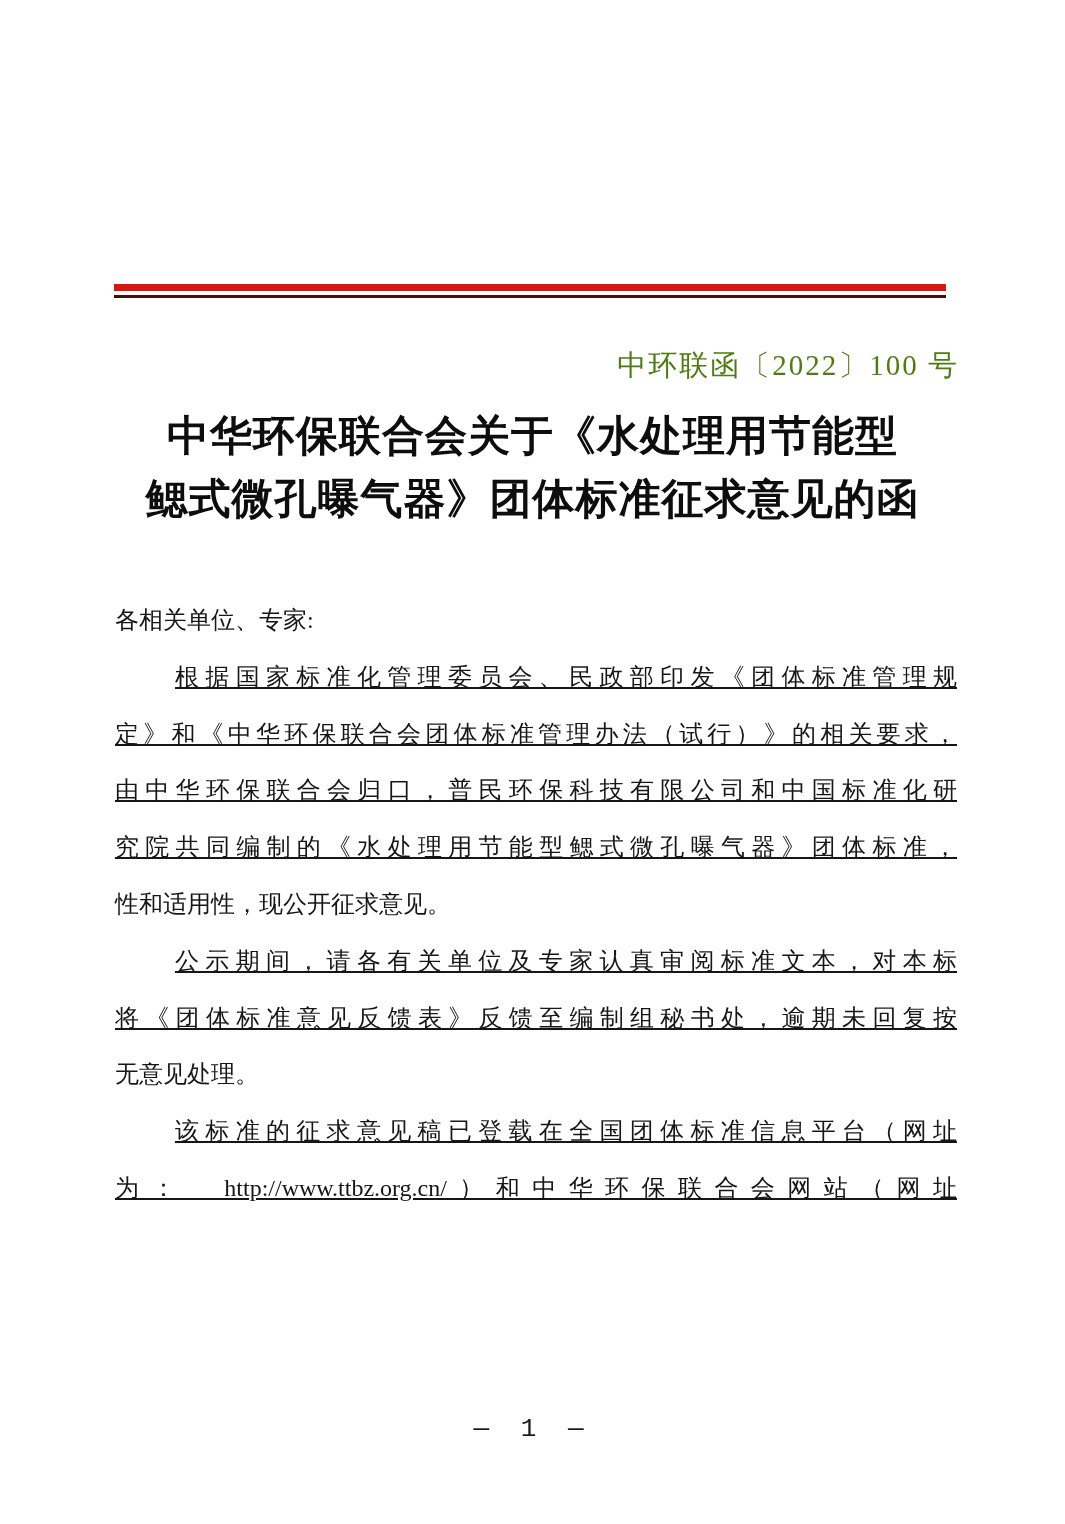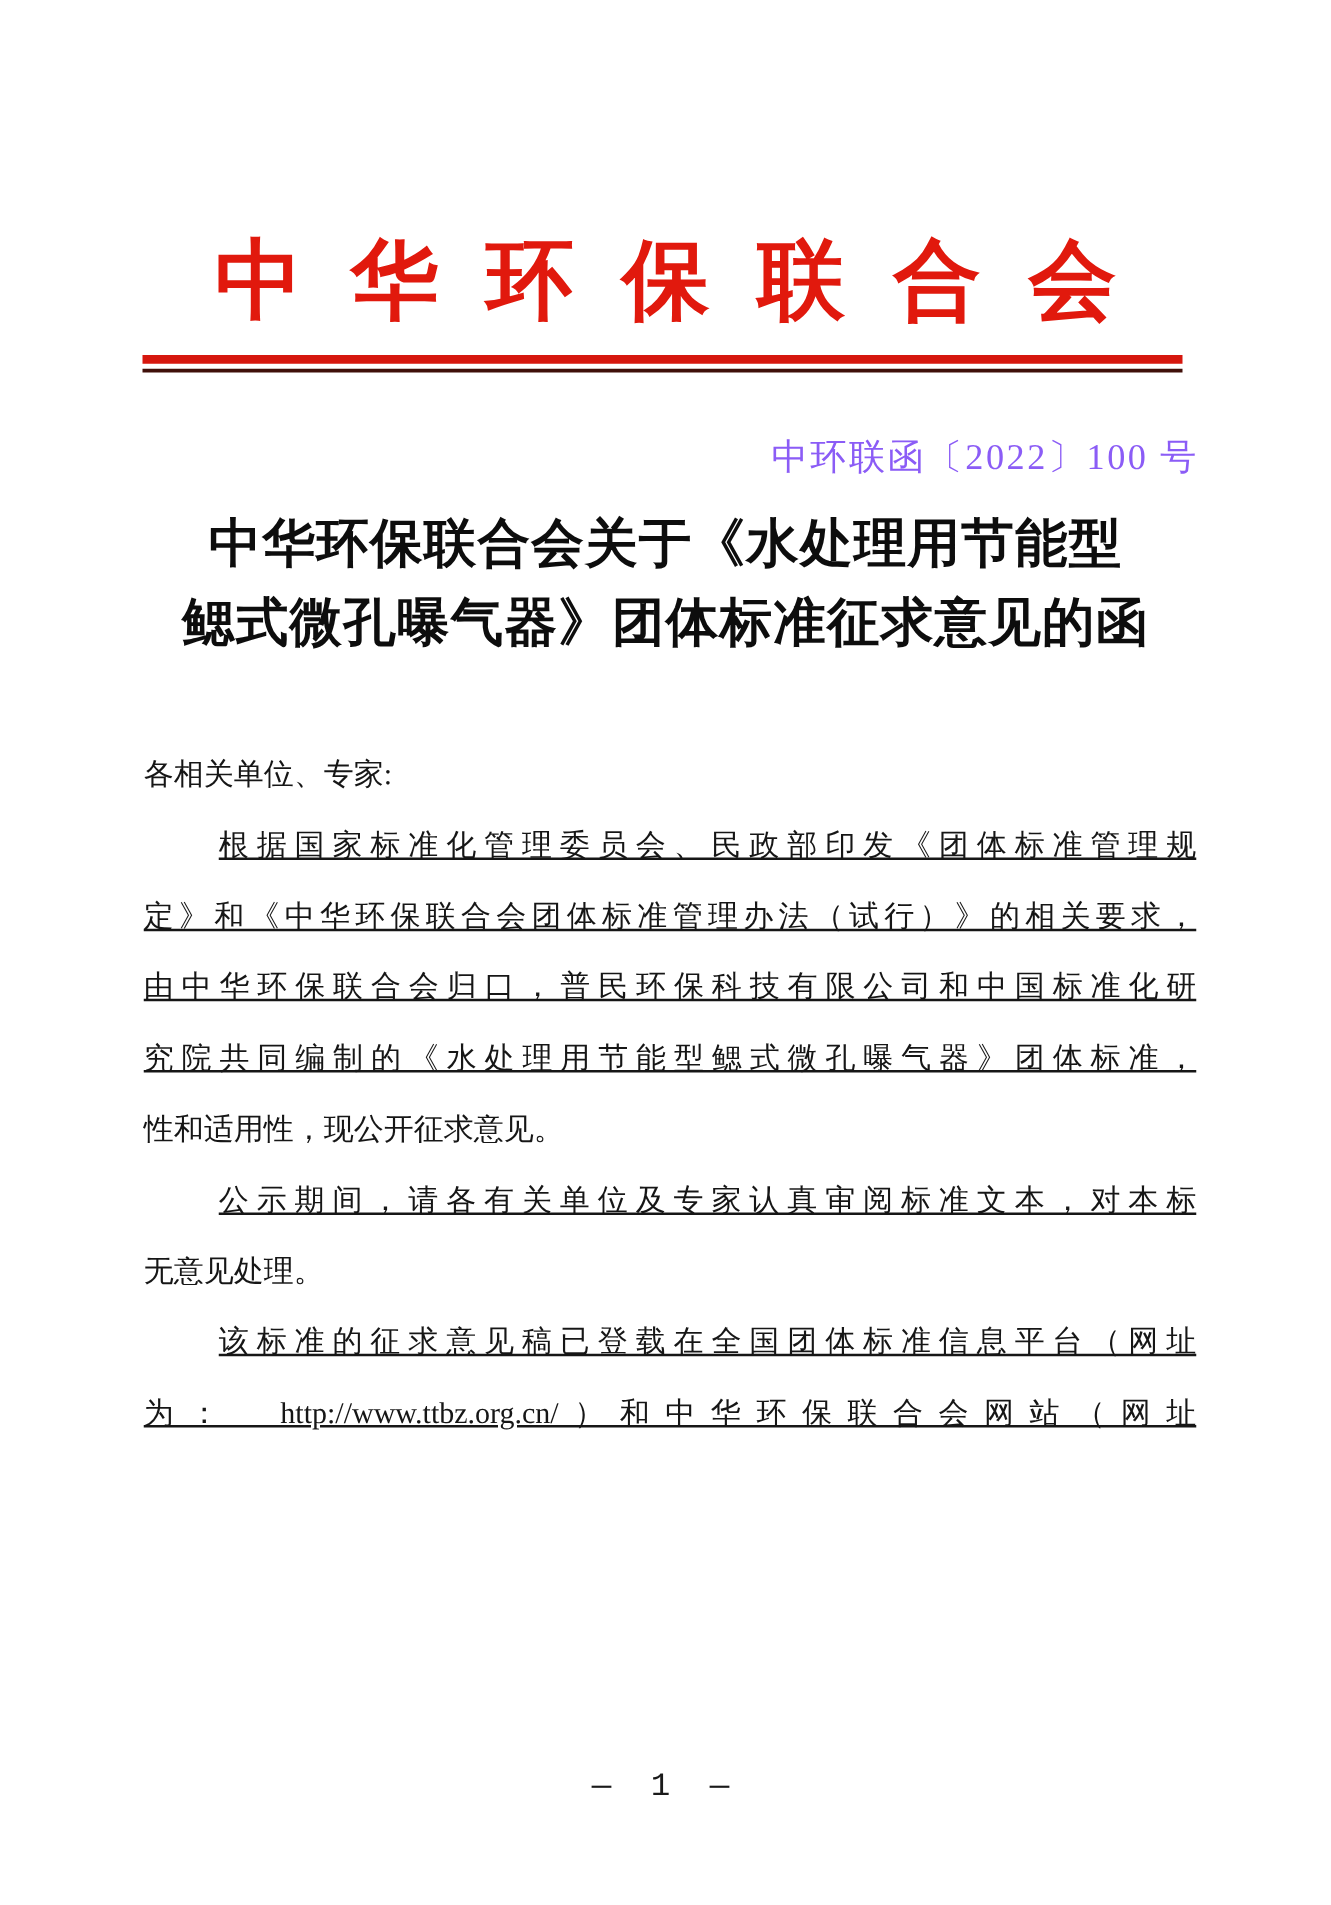--- a/index.html
+++ b/index.html
@@ -44,21 +44,21 @@
     left: 114px;
     width: 832px;
     height: 3px;
     background: #40100a;
   }
   .doc-number {
     position: absolute;
     top: 346px;
     right: 106px;
     font-size: 29px;
-    color: #8b5cf6;
+    color: #4d7c0f;
     letter-spacing: 2px;
     white-space: nowrap;
   }
   .letter-title {
     position: absolute;
     top: 405px;
     left: 0;
     right: 0;
     text-align: center;
     font-weight: bold;
@@ -100,40 +100,40 @@
     letter-spacing: 8px;
     color: #1a1a1a;
     font-family: "Liberation Mono", "DejaVu Sans Mono", monospace;
   }
 </style>
 </head>
 <body>
 
 <div class="page">
 
-  <div class="org-title">中华环保联合会</div>
 
   <div class="rule-thick"></div>
   <div class="rule-thin"></div>
 
   <div class="doc-number">中环联函〔2022〕100 号</div>
 
   <div class="letter-title">
     <div>中华环保联合会关于《水处理用节能型</div>
     <div>鳃式微孔曝气器》团体标准征求意见的函</div>
   </div>
 
   <div class="body-text">
     <div class="line">各相关单位、专家:</div>
     <div class="line justify indent">根据国家标准化管理委员会、民政部印发《团体标准管理规</div>
     <div class="line justify">定》和《中华环保联合会团体标准管理办法（试行）》的相关要求，</div>
     <div class="line justify">由中华环保联合会归口，普民环保科技有限公司和中国标准化研</div>
     <div class="line justify">究院共同编制的《水处理用节能型鳃式微孔曝气器》团体标准，</div>
     <div class="line">性和适用性，现公开征求意见。</div>
     <div class="line justify indent">公示期间，请各有关单位及专家认真审阅标准文本，对本标</div>
+    <div class="line justify">将《团体标准意见反馈表》反馈至编制组秘书处，逾期未回复按</div>
     <div class="line">无意见处理。</div>
     <div class="line justify indent">该标准的征求意见稿已登载在全国团体标准信息平台（网址</div>
     <div class="line justify">为：　http://www.ttbz.org.cn/）和中华环保联合会网站（网址</div>
   </div>
 
   <div class="page-number">— 1 —</div>
 
 </div>
 
 </body></html>

